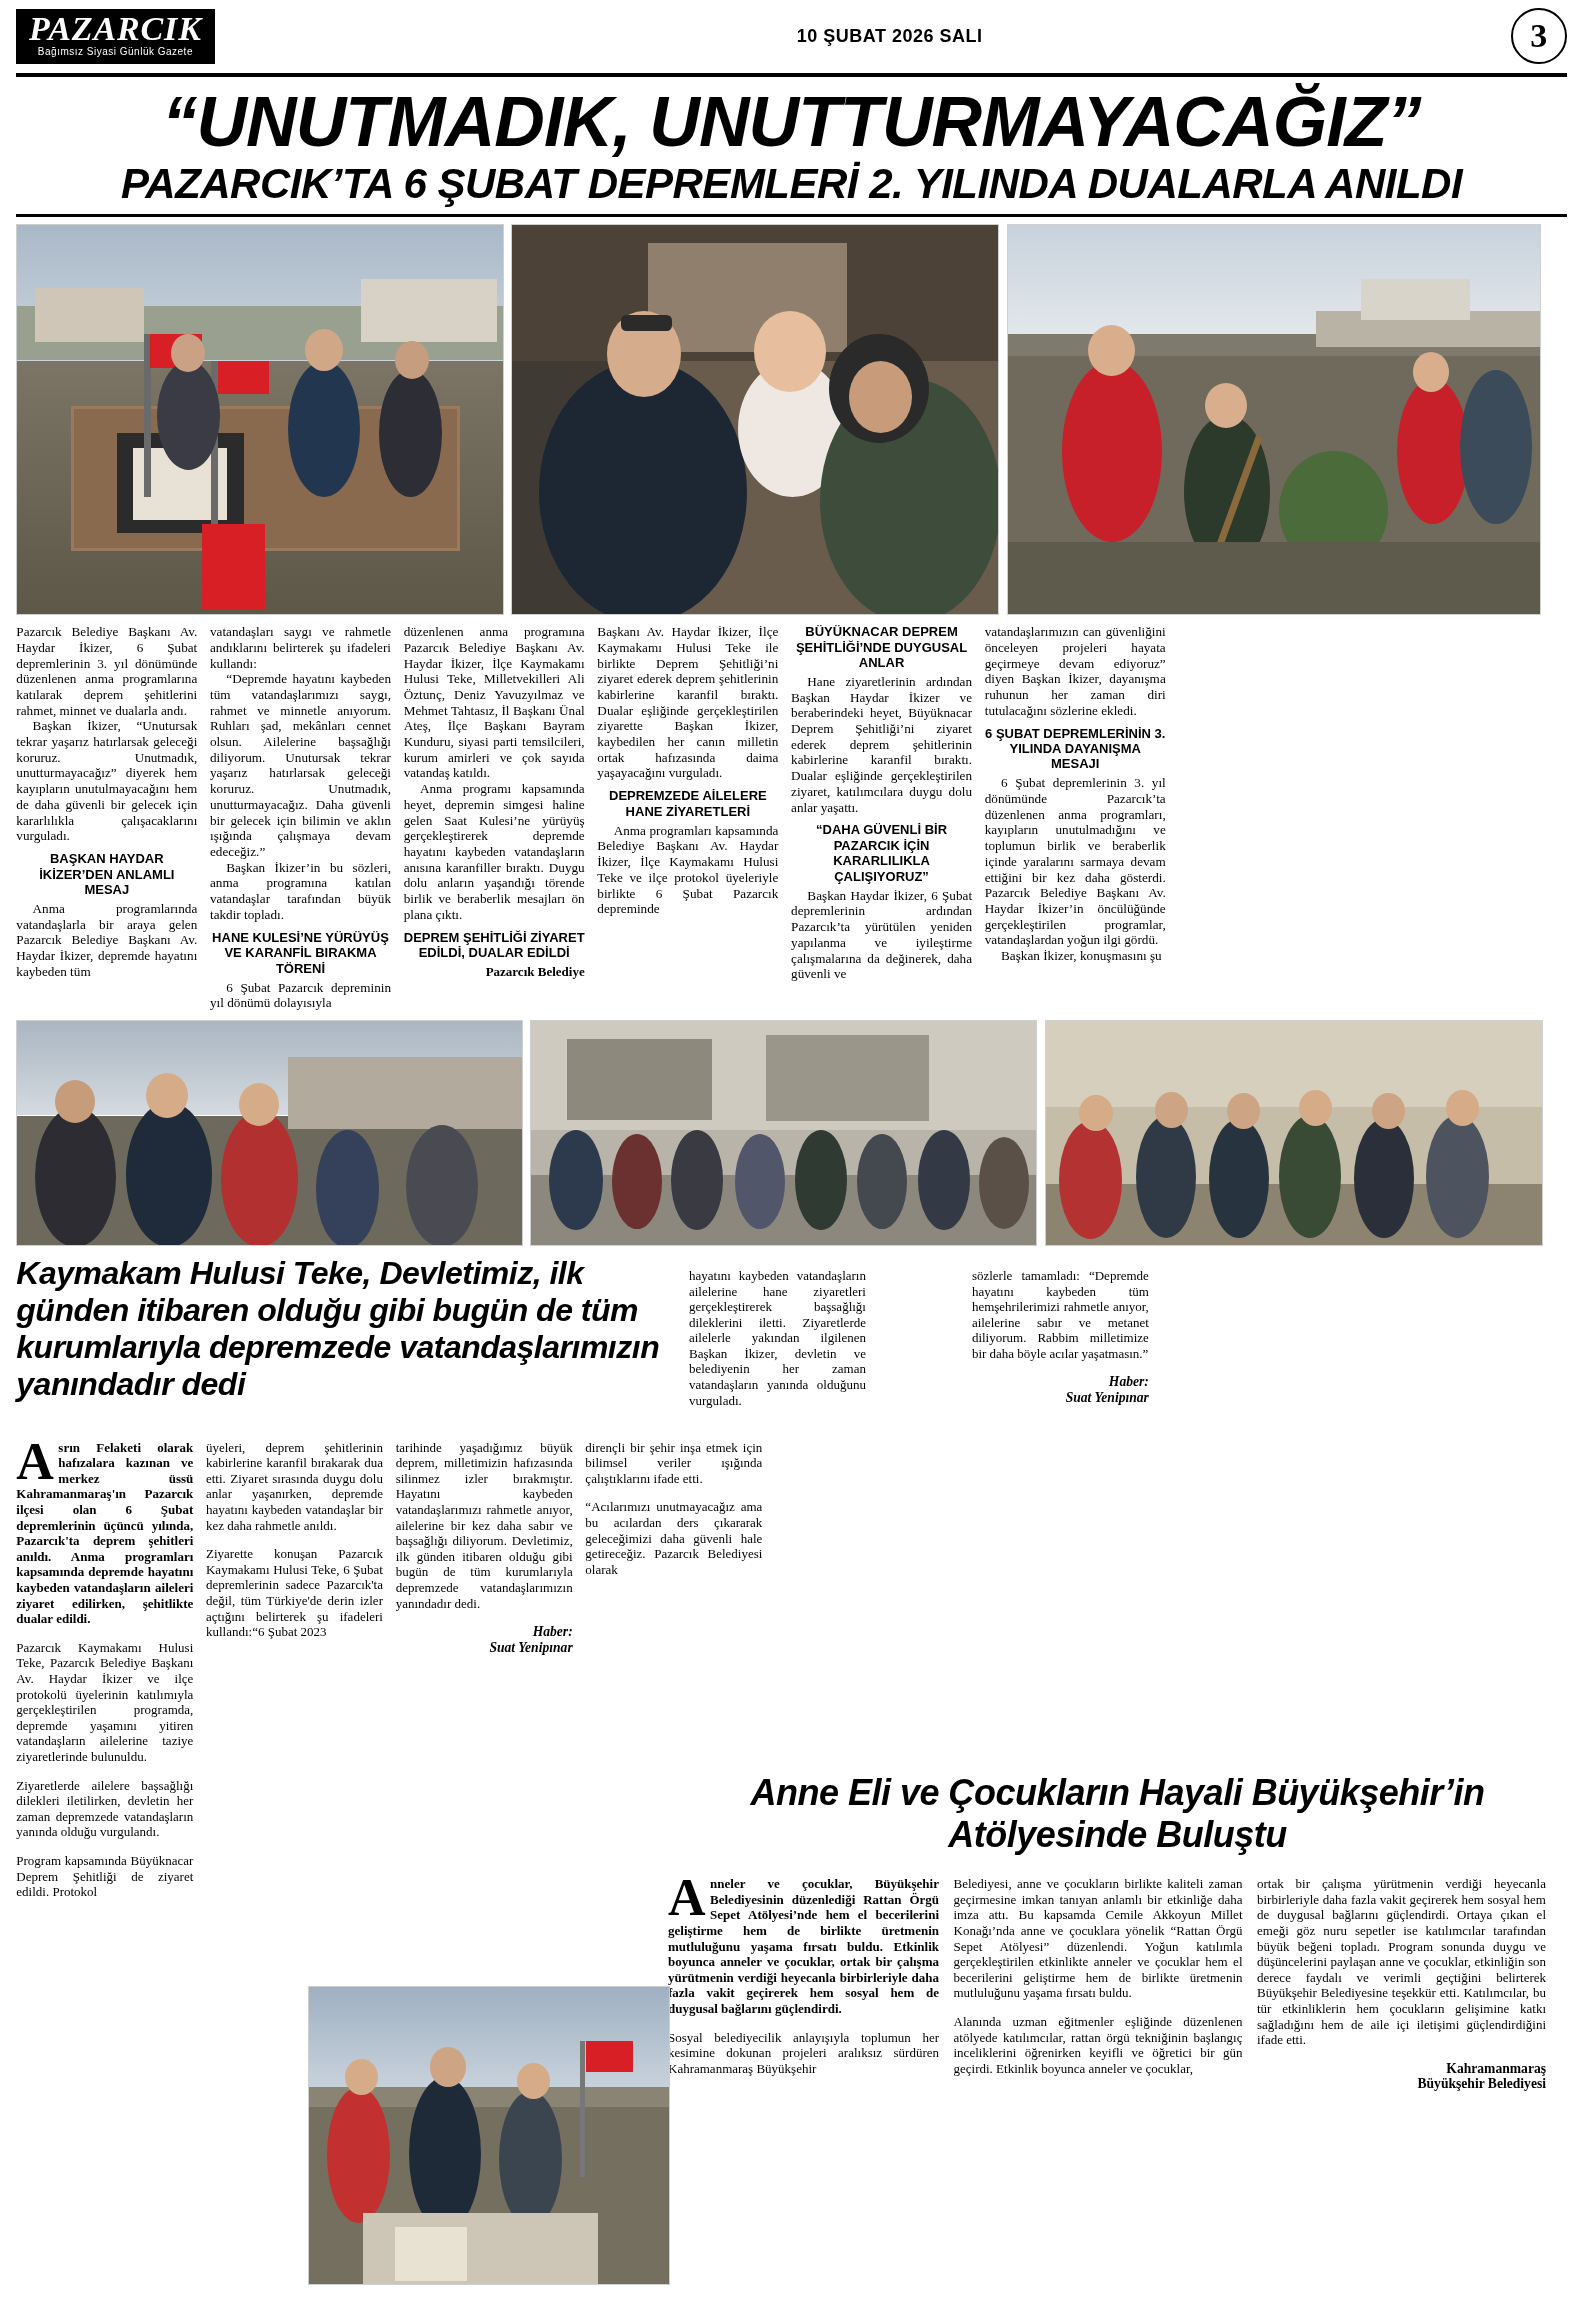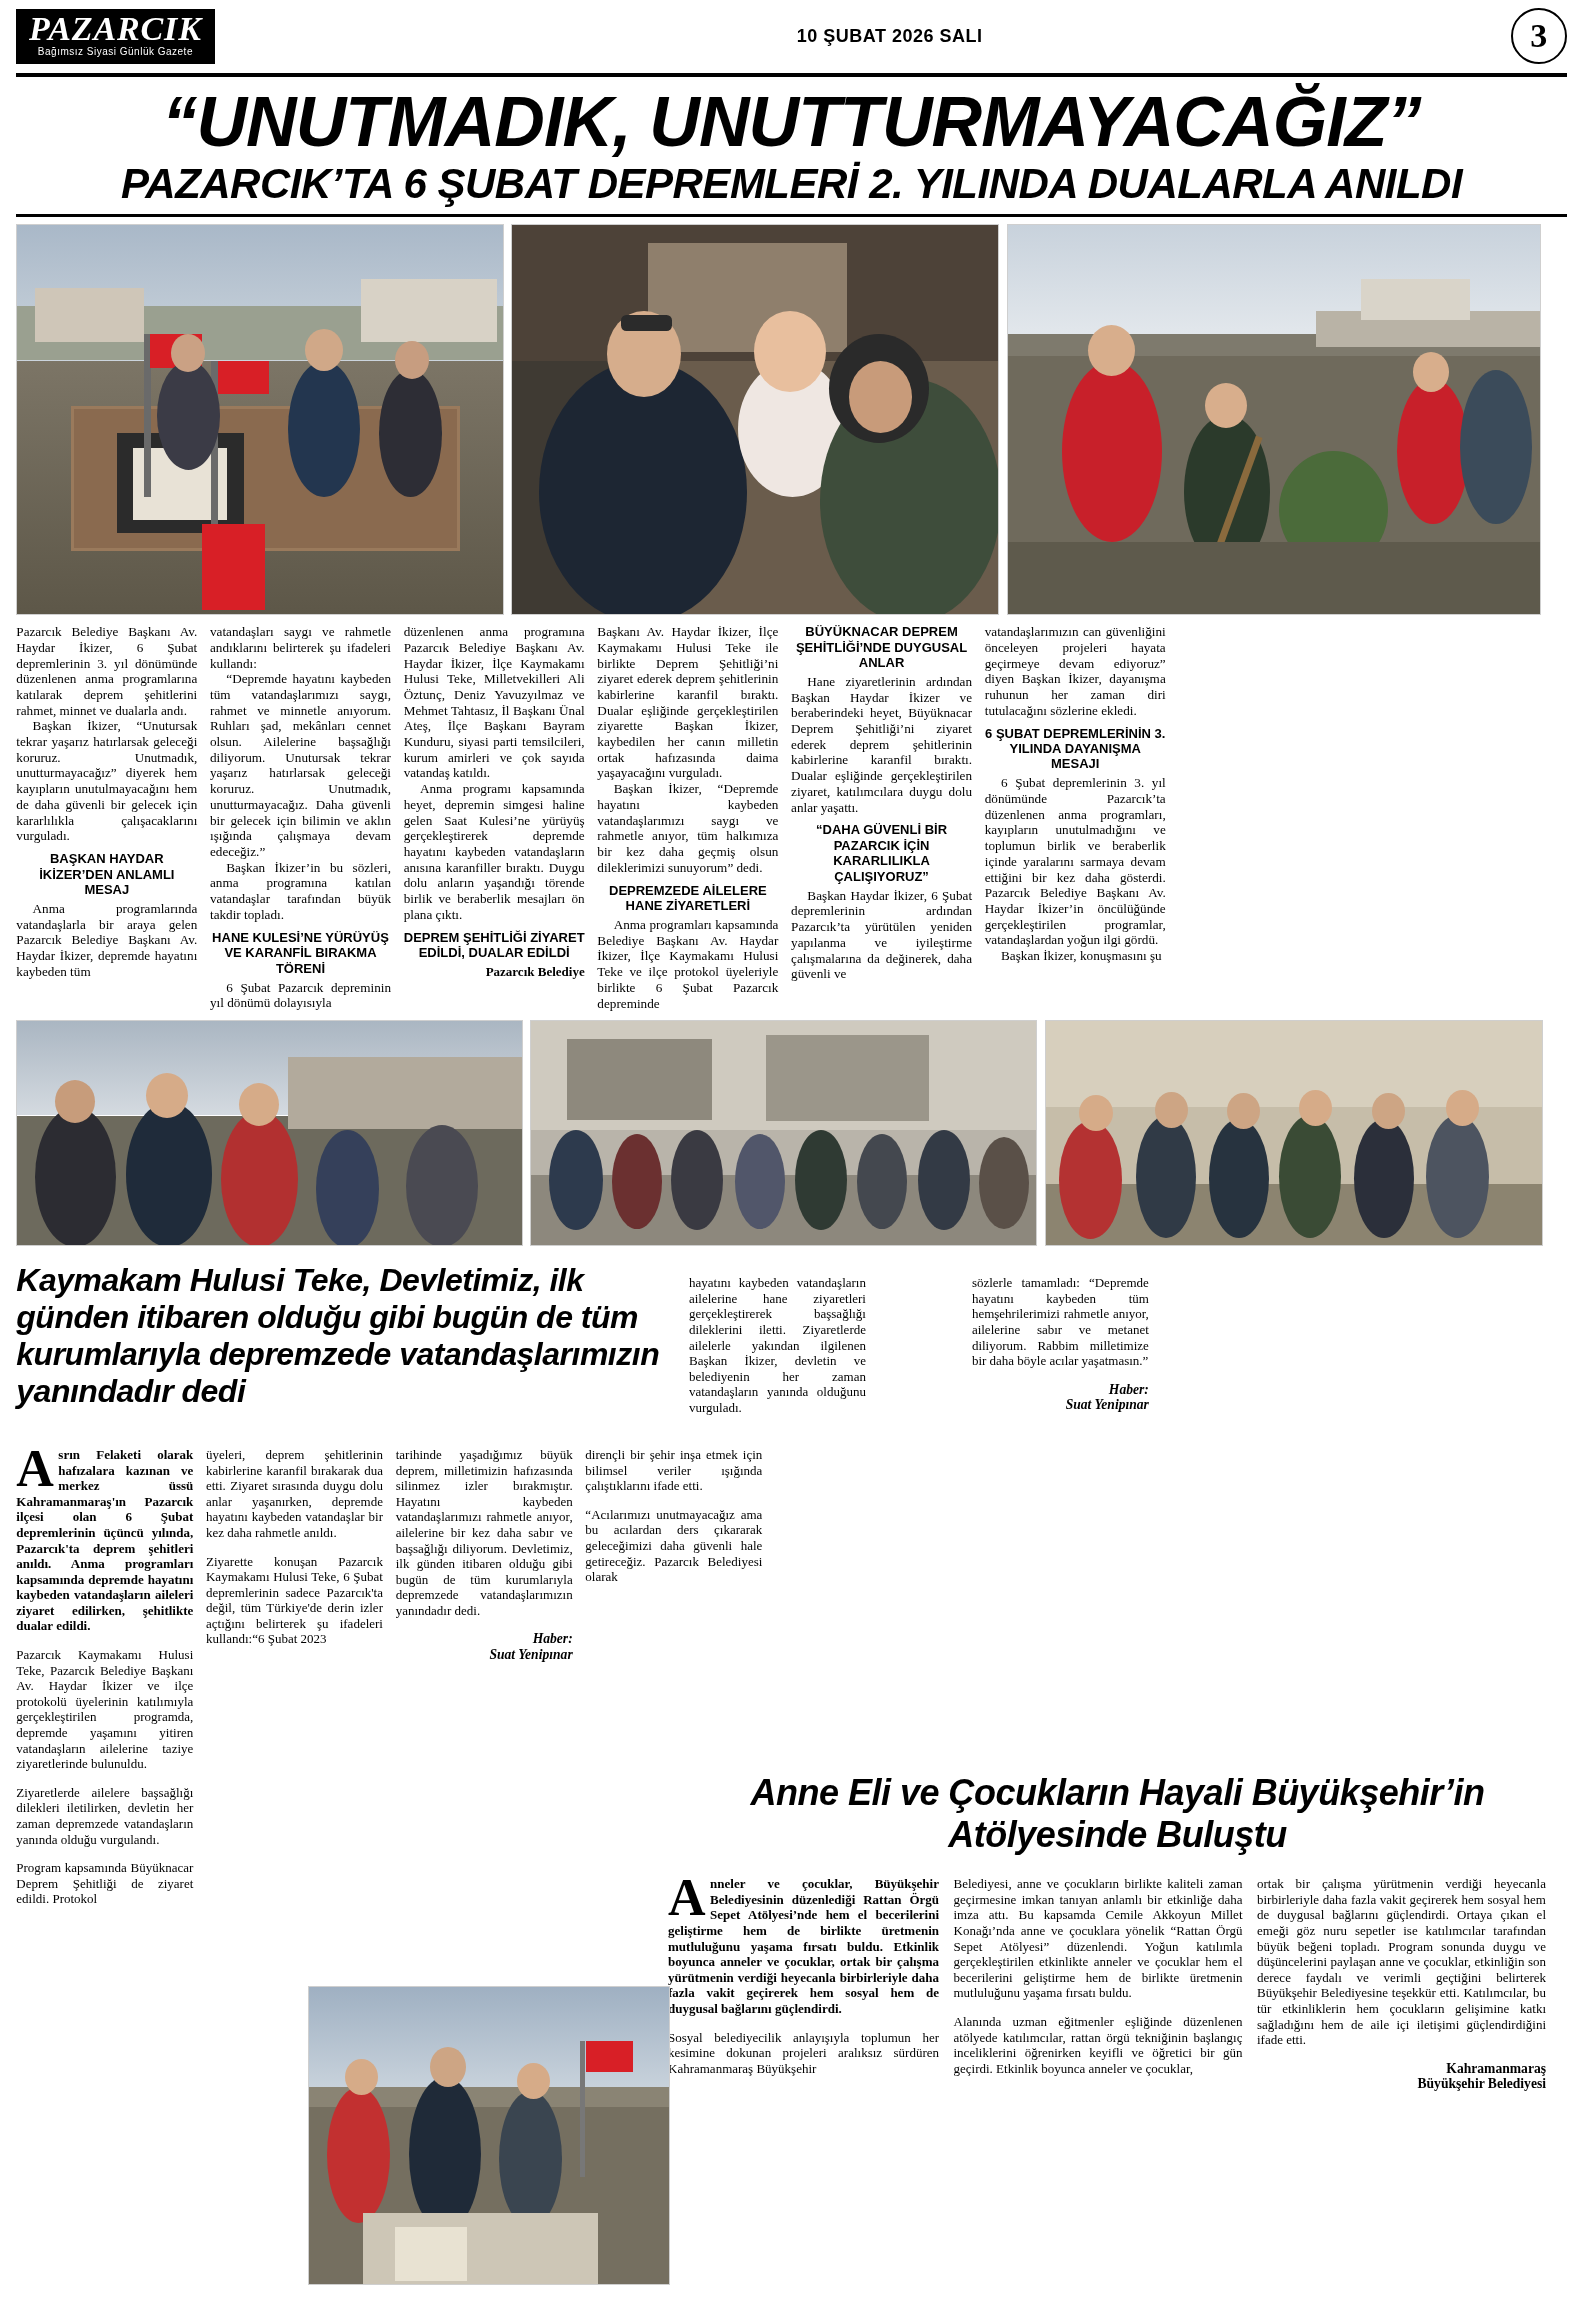--- a/index.html
+++ b/index.html
@@ -96,21 +96,21 @@
     text-align:right; font-weight:bold; font-size:13px; margin-top:3.6px;
   }
 
   
   .photo-row2 { display:flex; gap:7.2px; margin-top:9px; }
   .ph4 { width:507px; height:226px; }
   .ph5 { width:507px; height:226px; }
   .ph6 { width:498px; height:226px; }
 
   
-  .lower { display:flex; gap:18px; margin-top:16px; }
+  .lower { display:flex; gap:18px; margin-top:9px; }
   .lower-left { width:941px; }
   .lower-right { width:597px; }
 
   .head2 {
     font-family:"Liberation Sans", sans-serif;
     font-weight:bold; font-style:italic;
     font-size:32px; line-height:37px; letter-spacing:-0.5px;
   }
   .head3 {
     font-family:"Liberation Sans", sans-serif;
@@ -229,21 +229,20 @@
 
     <div class="col">
       <p class="noind">düzenlenen anma programına Pazarcık Belediye Başkanı Av. Haydar İkizer, İlçe Kaymakamı Hulusi Teke, Milletvekilleri Ali Öztunç, Deniz Yavuzyılmaz ve Mehmet Tahtasız, İl Başkanı Ünal Ateş, İlçe Başkanı Bayram Kunduru, siyasi parti temsilcileri, kurum amirleri ve çok sayıda vatandaş katıldı.</p>
       <p>Anma programı kapsamında heyet, depremin simgesi haline gelen Saat Kulesi’ne yürüyüş gerçekleştirerek depremde hayatını kaybeden vatandaşların anısına karanfiller bıraktı. Duygu dolu anların yaşandığı törende birlik ve beraberlik mesajları ön plana çıktı.</p>
       <div class="subhead">DEPREM ŞEHİTLİĞİ ZİYARET EDİLDİ, DUALAR EDİLDİ</div>
       <div class="byline-c">Pazarcık Belediye</div>
     </div>
 
     <div class="col">
       <p class="noind">Başkanı Av. Haydar İkizer, İlçe Kaymakamı Hulusi Teke ile birlikte Deprem Şehitliği’ni ziyaret ederek deprem şehitlerinin kabirlerine karanfil bıraktı. Dualar eşliğinde gerçekleştirilen ziyarette Başkan İkizer, kaybedilen her canın milletin ortak hafızasında daima yaşayacağını vurguladı.</p>
-      <p>Başkan İkizer, “Depremde hayatını kaybeden vatandaşlarımızı saygı ve rahmetle anıyor, tüm halkımıza bir kez daha geçmiş olsun dileklerimizi sunuyorum” dedi.</p>
       <div class="subhead">DEPREMZEDE AİLELERE HANE ZİYARETLERİ</div>
       <p>Anma programları kapsamında Belediye Başkanı Av. Haydar İkizer, İlçe Kaymakamı Hulusi Teke ve ilçe protokol üyeleriyle birlikte 6 Şubat Pazarcık depreminde</p>
     </div>
 
     <div class="col">
       <div class="subhead" style="margin-top:0;">BÜYÜKNACAR DEPREM ŞEHİTLİĞİ’NDE DUYGUSAL ANLAR</div>
       <p>Hane ziyaretlerinin ardından Başkan Haydar İkizer ve beraberindeki heyet, Büyüknacar Deprem Şehitliği’ni ziyaret ederek deprem şehitlerinin kabirlerine karanfil bıraktı. Dualar eşliğinde gerçekleştirilen ziyaret, katılımcılara duygu dolu anlar yaşattı.</p>
       <div class="subhead">“DAHA GÜVENLİ BİR PAZARCIK İÇİN KARARLILIKLA ÇALIŞIYORUZ”</div>
       <p>Başkan Haydar İkizer, 6 Şubat depremlerinin ardından Pazarcık’ta yürütülen yeniden yapılanma ve iyileştirme çalışmalarına da değinerek, daha güvenli ve</p>
     </div>

